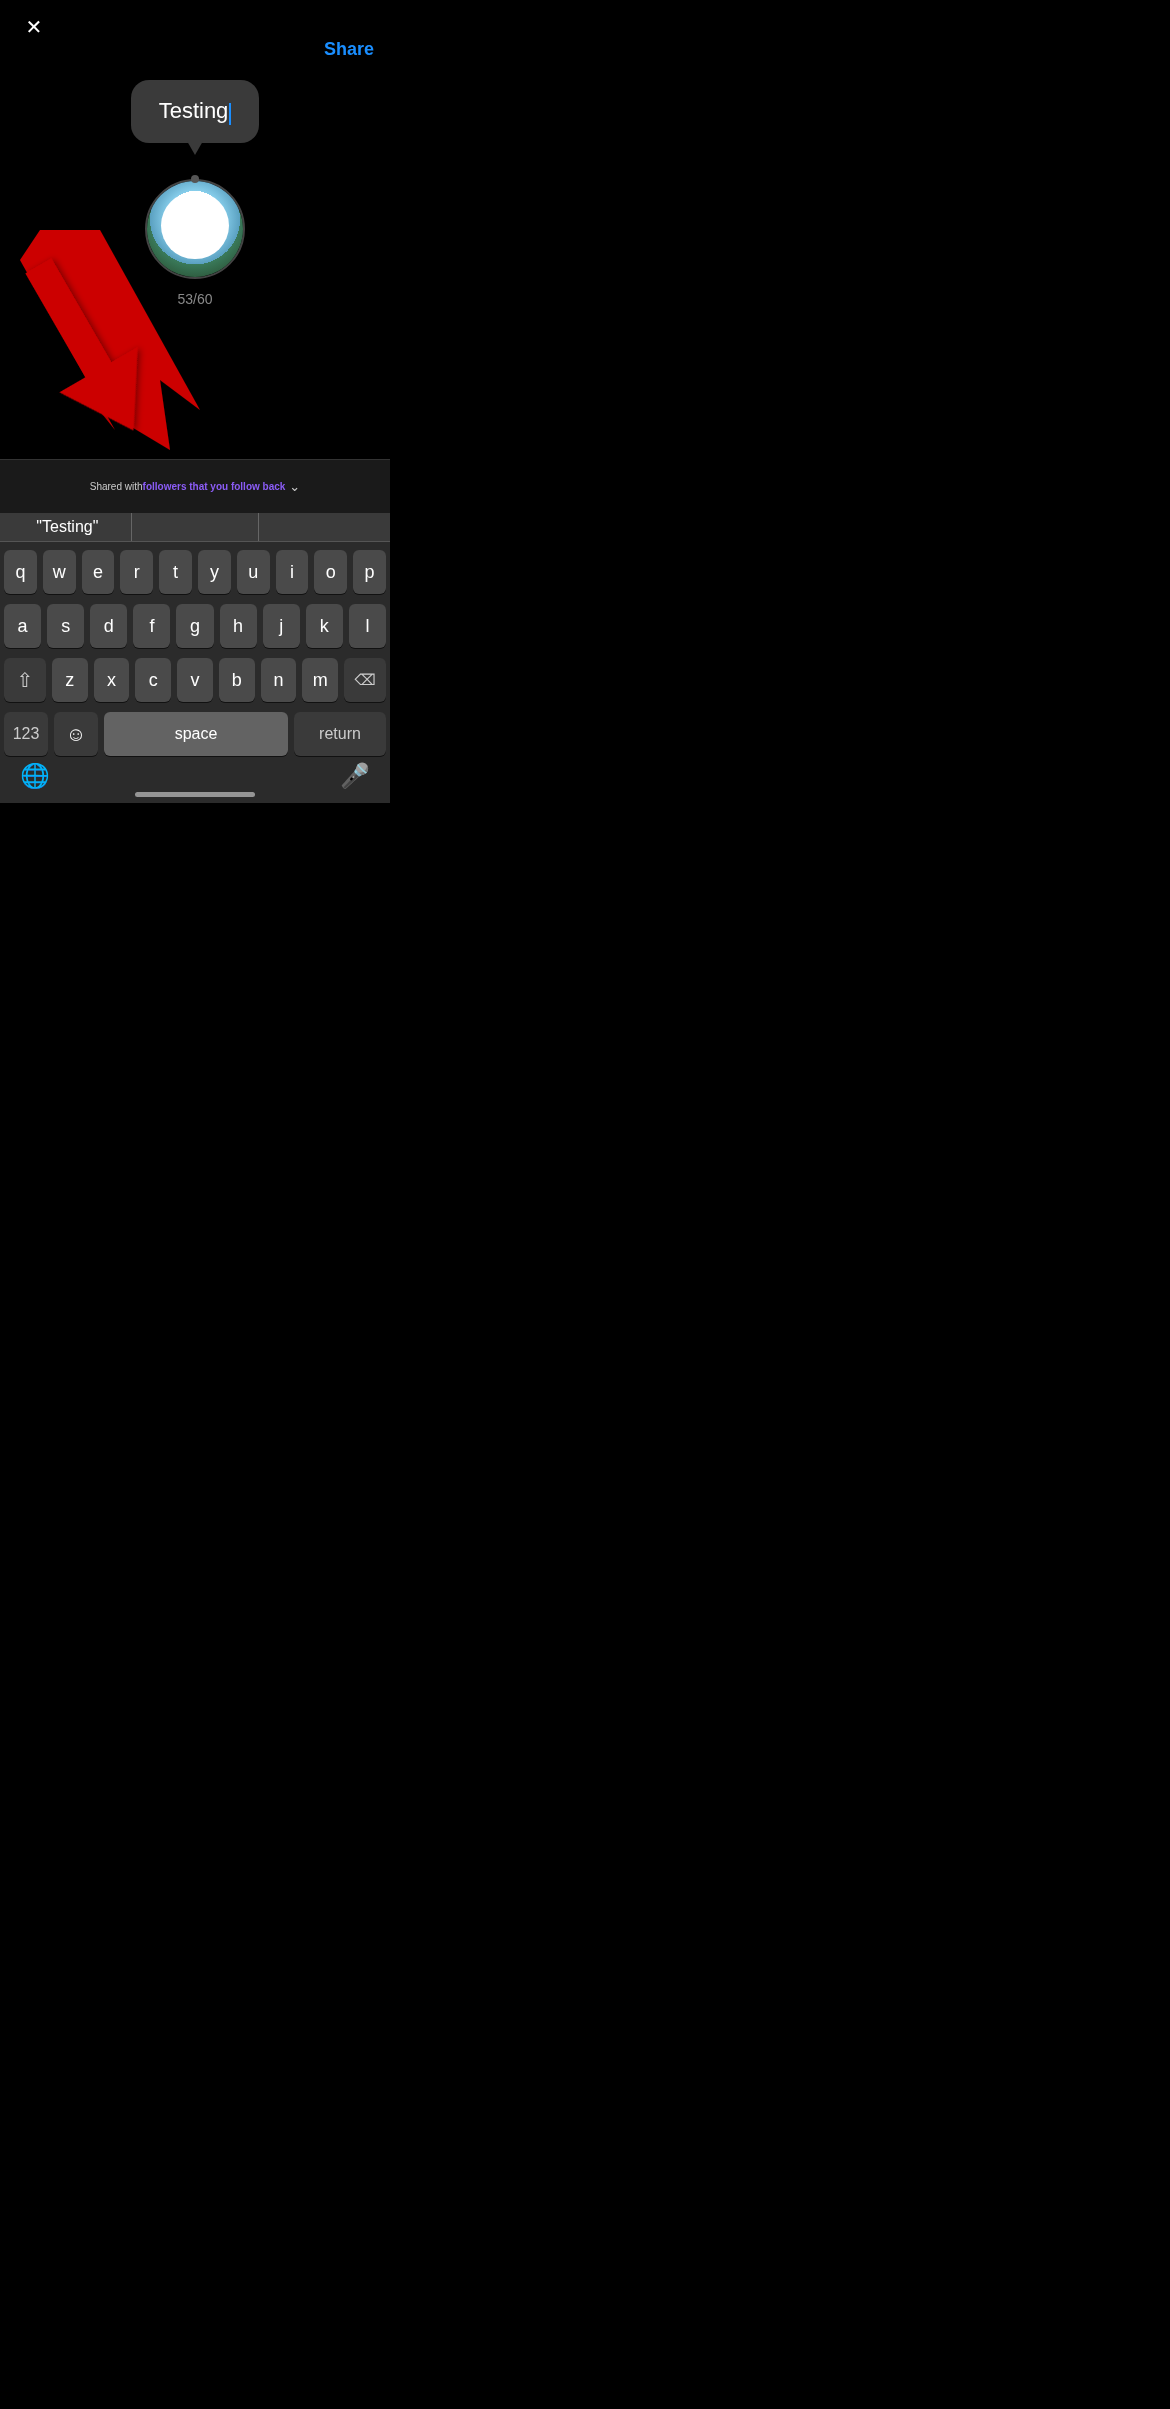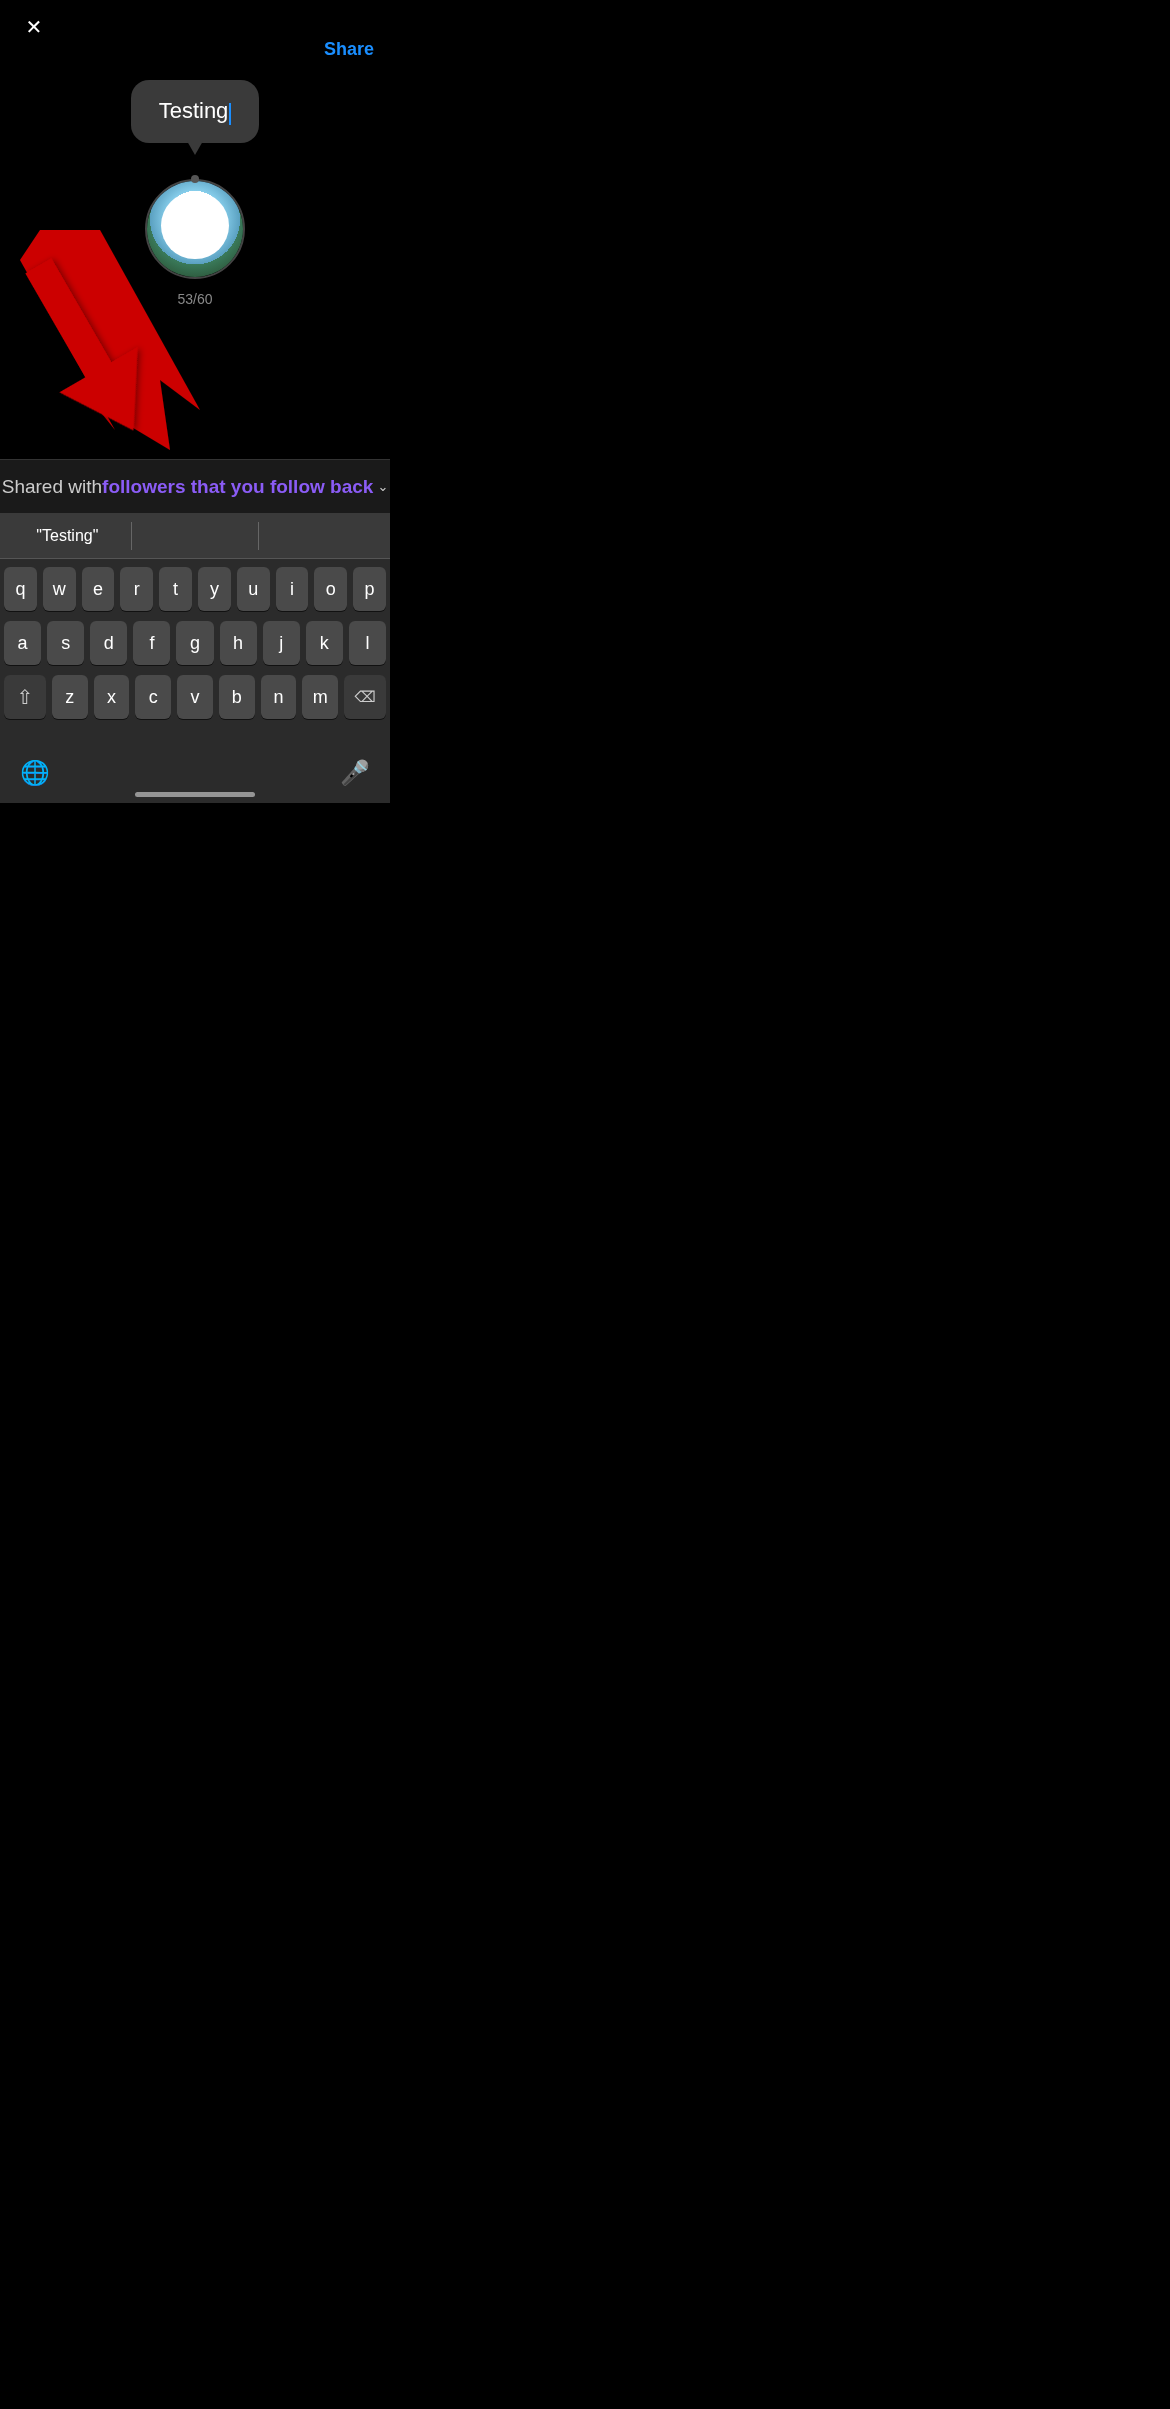--- a/index.html
+++ b/index.html
@@ -156,21 +156,21 @@
       right: 0;
       height: 54px;
       background: #1a1a1a;
       display: flex;
       align-items: center;
       justify-content: center;
       border-top: 0.5px solid #333;
     }
     .shared-with-text {
       color: #ccc;
-      font-size: 19px;
+      font-size: 10px;
     }
     .shared-with-bold {
       font-weight: 700;
       color: #8b5cf6;
     }
     .chevron-icon {
       color: #ccc;
       margin-left: 4px;
       font-size: 13px;
     }
@@ -404,20 +404,26 @@
       <div class="key">z</div>
       <div class="key">x</div>
       <div class="key">c</div>
       <div class="key">v</div>
       <div class="key">b</div>
       <div class="key">n</div>
       <div class="key">m</div>
       <div class="key wide-key delete-key">⌫</div>
     </div>
 
+    <div class="key-row">
+      <div class="key number-key">123</div>
+      <div class="key emoji-key">☺</div>
+      <div class="key space-key">space</div>
+      <div class="key return-key">return</div>
+    </div>
   </div>
 
   <div class="kb-globe-row">
     <span class="globe-icon">🌐</span>
     <span class="mic-icon">🎤</span>
   </div>
 </div>
 
 <div class="home-indicator"></div>
 

